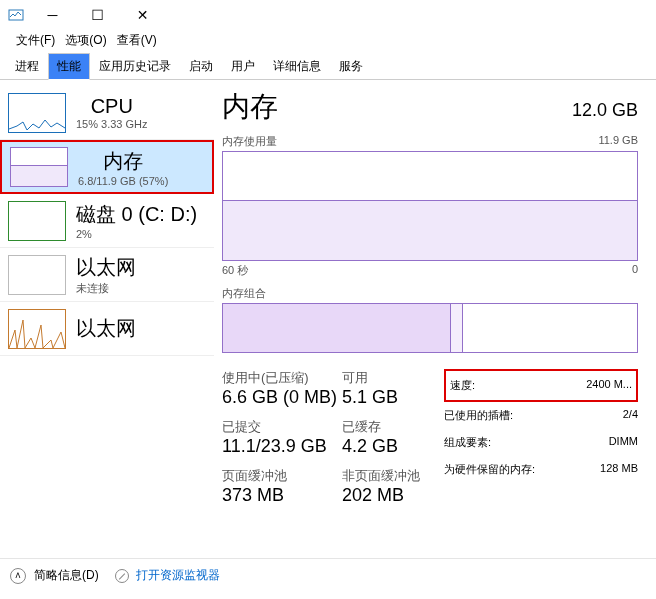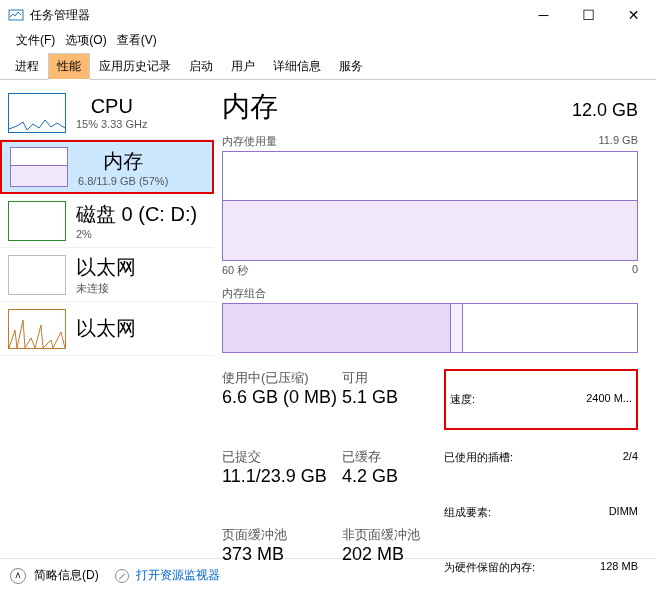--- a/index.html
+++ b/index.html
@@ -5,21 +5,21 @@
 * { margin: 0; padding: 0; box-sizing: border-box; font-family: "Microsoft YaHei", "Segoe UI", sans-serif; }
 body { background: #fff; width: 656px; height: 599px; overflow: hidden; font-size: 12px; color: #000; }
 .titlebar { display: flex; align-items: center; height: 30px; padding: 0 0 0 8px; }
 .titlebar .icon { width: 16px; height: 16px; margin-right: 6px; }
 .titlebar .title { flex: 1; font-size: 12px; }
 .win-btns { display: flex; }
 .win-btn { width: 45px; height: 30px; display: flex; align-items: center; justify-content: center; font-size: 14px; cursor: default; }
 .menubar { display: flex; padding: 2px 8px 4px 16px; gap: 10px; font-size: 12px; }
 .tabs { display: flex; border-bottom: 1px solid #ccc; padding-left: 6px; font-size: 12px; }
 .tab { padding: 4px 8px; border: 1px solid transparent; margin-bottom: -1px; }
-.tab.active { border: 1px solid #ccc; border-bottom: 1px solid #fff; background: #fdba74; }
+.tab.active { border: 1px solid #ccc; border-bottom: 1px solid #fff; background: #3b82f6; }
 .body { display: flex; height: 478px; }
 .sidebar { width: 214px; padding: 6px 0; }
 .sb-item { display: flex; align-items: center; height: 54px; padding: 4px 8px; border-bottom: 1px solid #eee; }
 .sb-item.selected { background: #cce8ff; }
 .sb-thumb { width: 58px; height: 40px; border: 1px solid #999; margin-right: 10px; background: #fff; position: relative; overflow: hidden; }
 .sb-text .name { font-size: 20px; text-align: center; }
 .sb-text .sub { font-size: 11px; color: #555; }
 .highlight-red { border: 2px solid #d00; }
 .main { flex: 1; padding: 8px 18px 8px 8px; }
 .m-head { display: flex; justify-content: space-between; align-items: baseline; }
@@ -31,40 +31,39 @@
 .chart-foot { display: flex; justify-content: space-between; font-size: 11px; color: #555; margin-top: 2px; }
 .chart-comp { height: 50px; border: 1px solid #9370c9; margin-top: 2px; display: flex; }
 .chart-comp .seg1 { background: #e8d8f8; border-right: 1px solid #9370c9; }
 .chart-comp .seg2 { background: #f5eefc; border-right: 1px solid #9370c9; }
 .chart-comp .seg3 { background: #fff; }
 .stats { display: flex; margin-top: 16px; gap: 12px; }
 .stats-left { display: grid; grid-template-columns: 120px 90px; row-gap: 10px; }
 .stat-label { font-size: 13px; color: #555; }
 .stat-val { font-size: 18px; }
 .stats-right { flex: 1; font-size: 11px; }
-.stats-right .row { display: flex; justify-content: space-between; padding: 20px 0; }
+.stats-right .row { display: flex; justify-content: space-between; padding: 6px 0; }
 .stats-right.highlight-red { padding: 1px 4px; }
 .footer { display: flex; align-items: center; gap: 8px; padding: 8px 10px; border-top: 1px solid #e5e5e5; font-size: 12px; }
 .footer .circ { width: 16px; height: 16px; border: 1px solid #888; border-radius: 50%; display: inline-flex; align-items: center; justify-content: center; font-size: 10px; }
 .footer a { color: #0066cc; text-decoration: none; }
 .noblock { width:14px; height:14px; border:1px solid #888; border-radius:50%; position:relative; display:inline-block; vertical-align:middle; margin-right:4px;}
 .noblock:after { content:""; position:absolute; left:2px; right:2px; top:50%; height:1px; background:#888; transform:rotate(-45deg);}
 svg { display: block; }
 </style>
 </head>
 <body>
 
 <div class="titlebar">
   <span class="icon">
     <svg width="16" height="16" viewBox="0 0 16 16">
         <rect x="1" y="3" width="14" height="10" fill="none" stroke="#2a7ab9" stroke-width="1"></rect>
         <polyline points="2,10 5,7 7,9 10,5 13,8" fill="none" stroke="#2a7ab9" stroke-width="1"></polyline>
       </svg>
   </span>
-  <span class="title">任务管理器</span>
   <div class="win-btns">
     <div class="win-btn">─</div>
     <div class="win-btn">☐</div>
     <div class="win-btn">✕</div>
   </div>
 </div>
 
 <div class="menubar">
   <span class="menu-item">文件(F)</span>
   <span class="menu-item">选项(O)</span>

